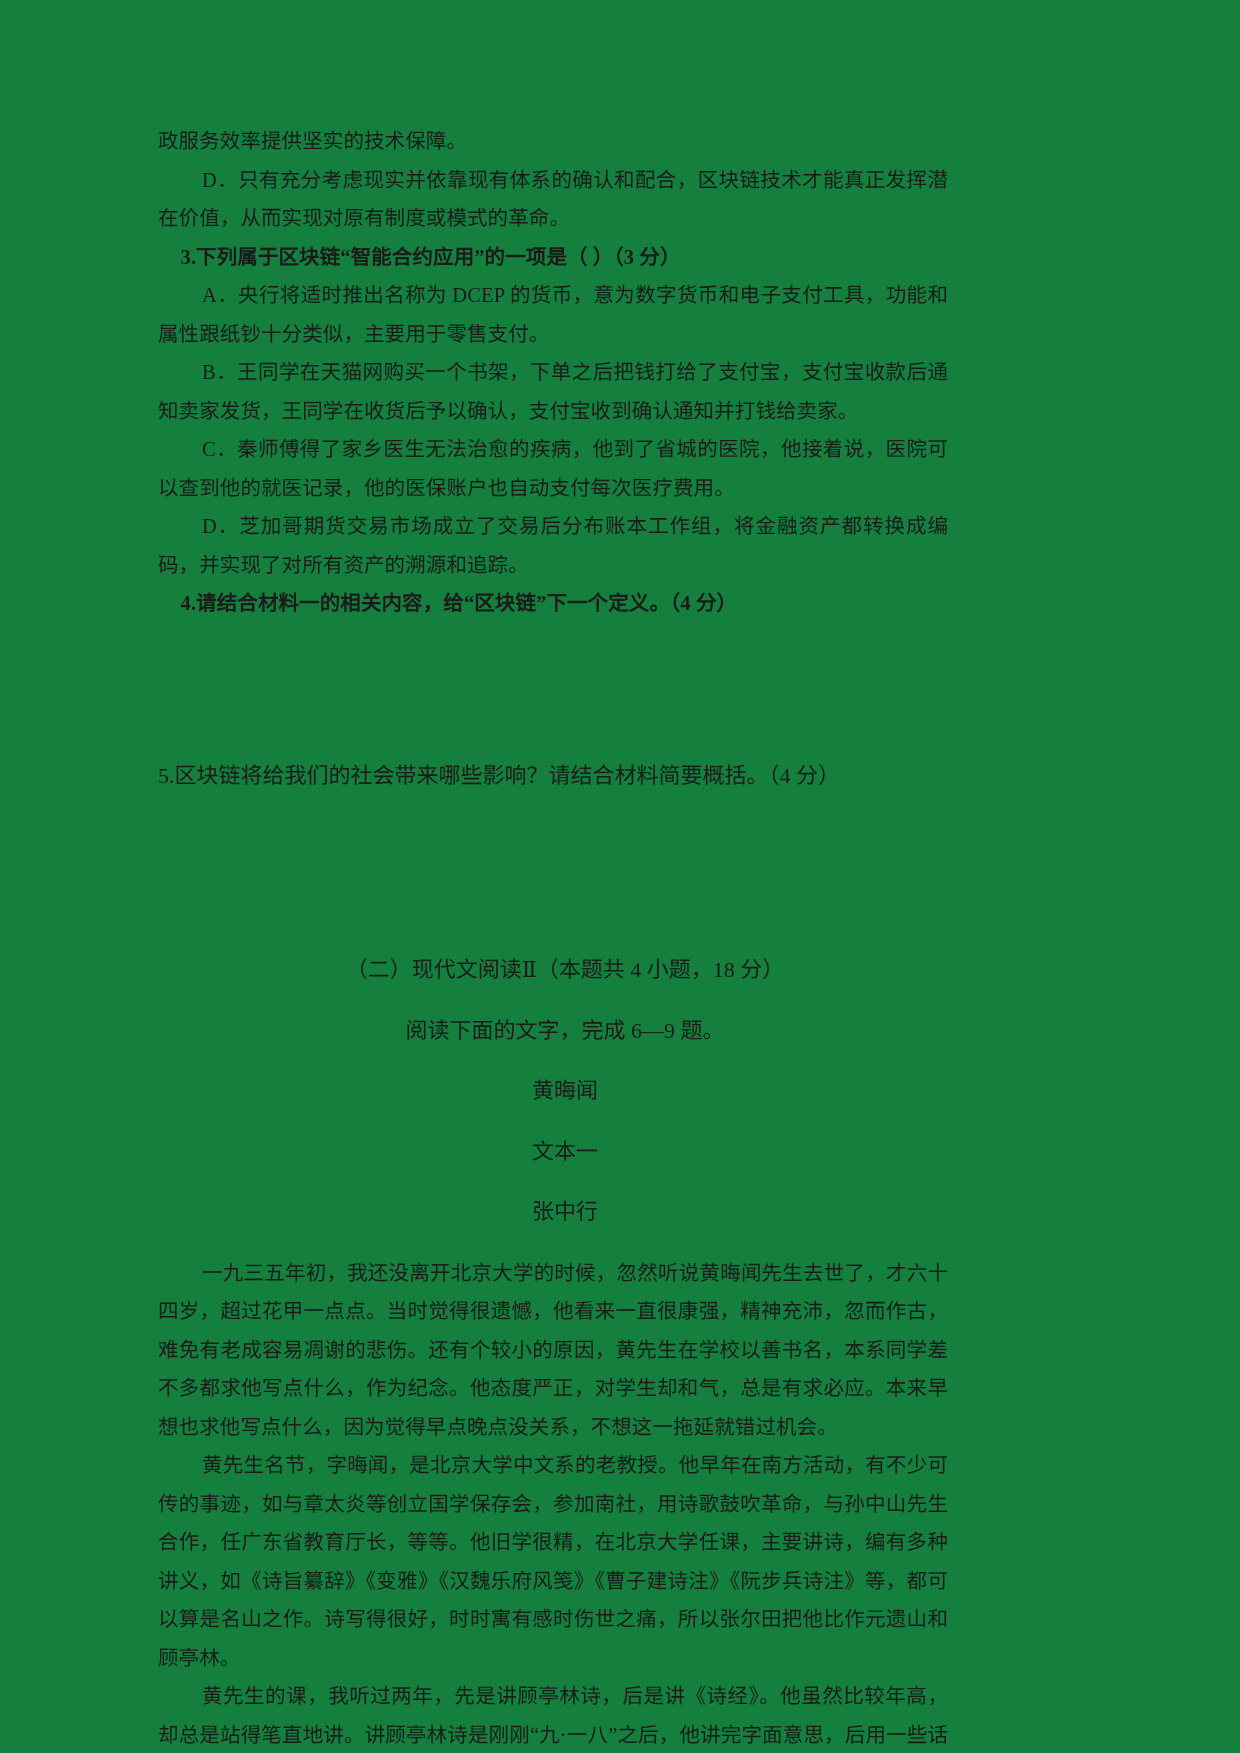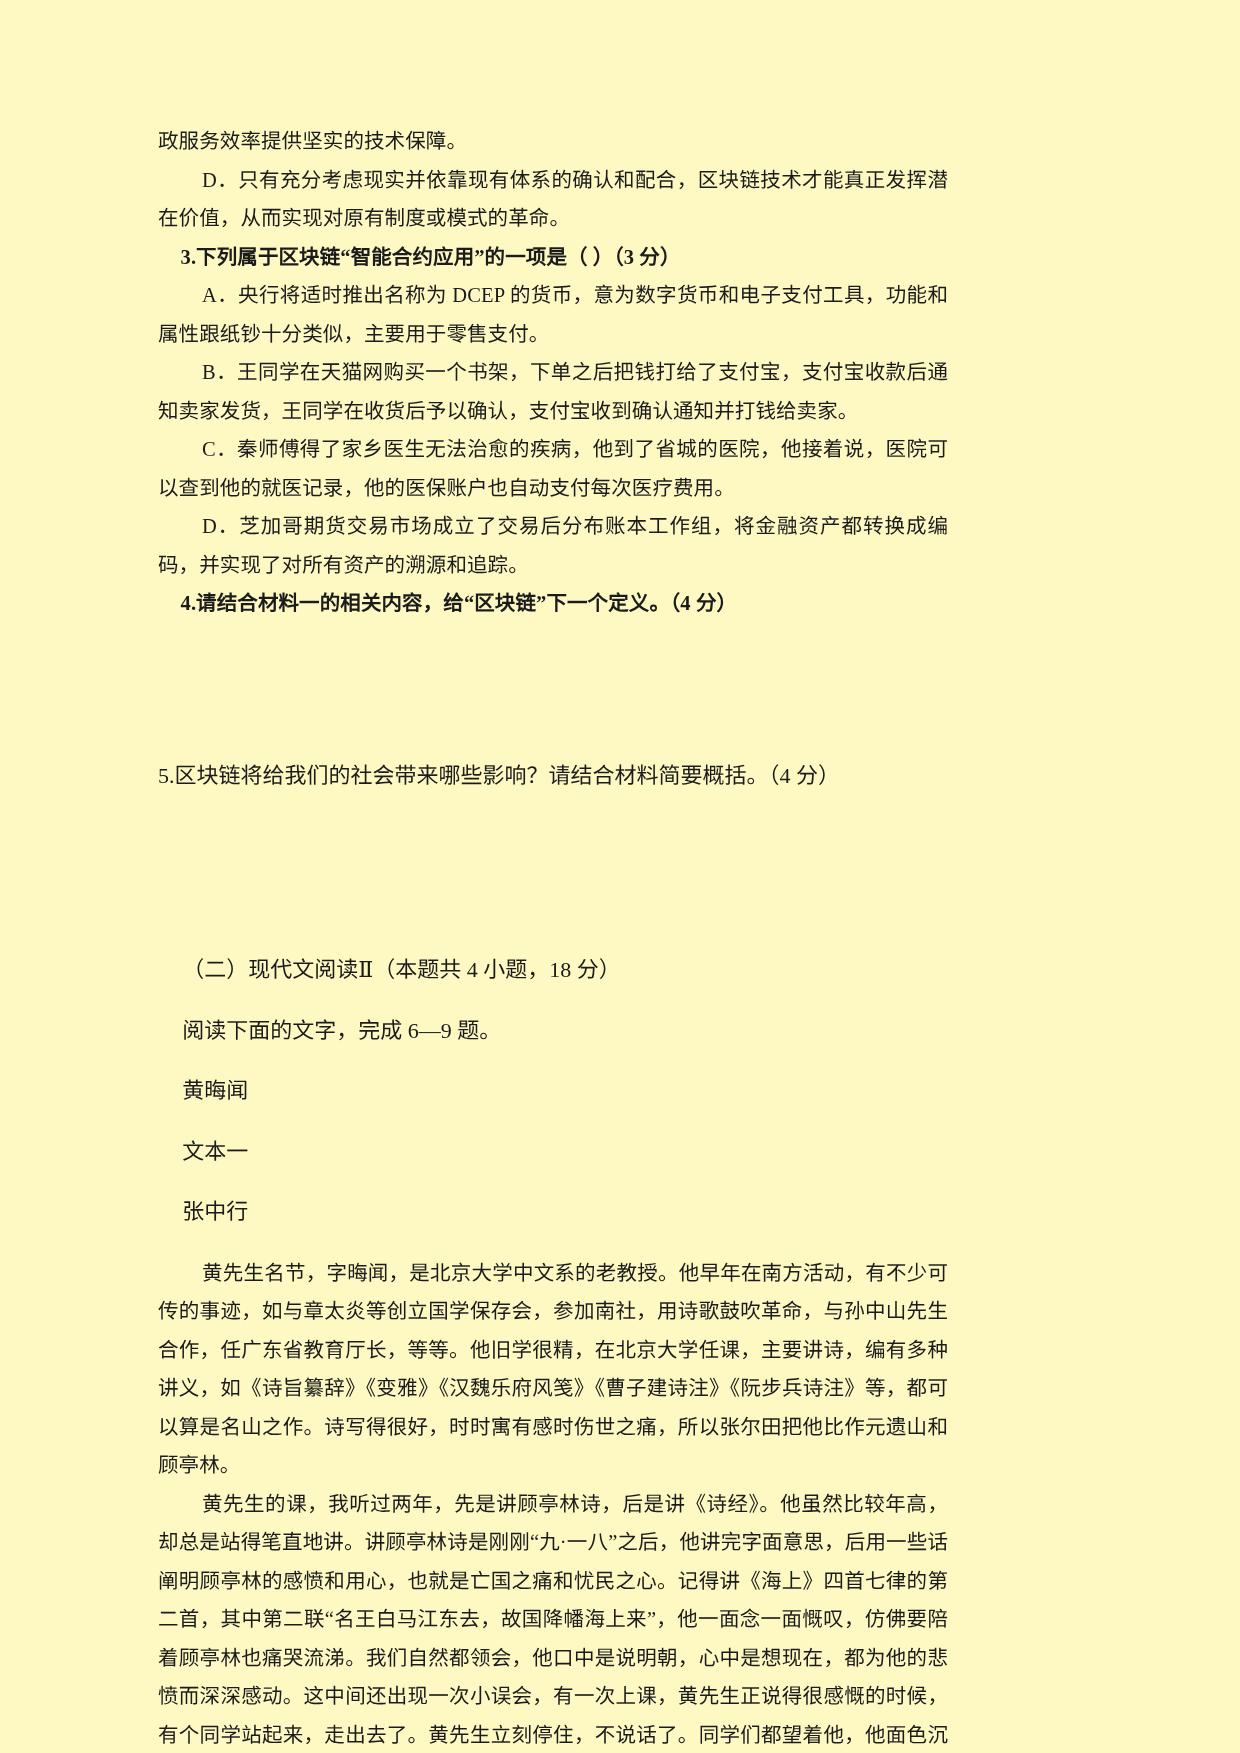--- a/index.html
+++ b/index.html
@@ -10,21 +10,21 @@
   }
   body {
     font-family: "Liberation Serif", "DejaVu Serif", serif;
     color: #1b1b1b;
   }
   .page {
     position: relative;
     width: 1240px;
     height: 1753px;
     margin: 0 auto;
-    background: #fef9c3;
+    background: #15803d;
     overflow: hidden;
     box-sizing: border-box;
   }
   .content {
     position: absolute;
     left: 158px;
     top: 122px;
     width: 790px;
   }
   p.line, p.para, p.blank {
@@ -47,20 +47,21 @@
     font-weight: bold;
   }
   .single {
     font-size: 22px;
     line-height: 38.5px;
     text-align: left;
     white-space: pre-wrap;
   }
   .single.indent-sm {
     padding-left: 1.1em;
+    text-align: center;
   }
   .spacer-lg {
     height: 112px;
   }
 </style>
 </head>
 <body>
 
 <div class="page">
   <div class="content">
@@ -90,19 +91,20 @@
     <p class="single indent-sm">（二）现代文阅读Ⅱ（本题共 4 小题，18 分）</p>
 
     <p class="single indent-sm">阅读下面的文字，完成 6—9 题。</p>
 
     <p class="single indent-sm">黄晦闻</p>
 
     <p class="single indent-sm">文本一</p>
 
     <p class="single indent-sm">张中行</p>
 
+    <p class="para indent">一九三五年初，我还没离开北京大学的时候，忽然听说黄晦闻先生去世了，才六十四岁，超过花甲一点点。当时觉得很遗憾，他看来一直很康强，精神充沛，忽而作古，难免有老成容易凋谢的悲伤。还有个较小的原因，黄先生在学校以善书名，本系同学差不多都求他写点什么，作为纪念。他态度严正，对学生却和气，总是有求必应。本来早想也求他写点什么，因为觉得早点晚点没关系，不想这一拖延就错过机会。</p>
 
     <p class="para indent">黄先生名节，字晦闻，是北京大学中文系的老教授。他早年在南方活动，有不少可传的事迹，如与章太炎等创立国学保存会，参加南社，用诗歌鼓吹革命，与孙中山先生合作，任广东省教育厅长，等等。他旧学很精，在北京大学任课，主要讲诗，编有多种讲义，如《诗旨纂辞》《变雅》《汉魏乐府风笺》《曹子建诗注》《阮步兵诗注》等，都可以算是名山之作。诗写得很好，时时寓有感时伤世之痛，所以张尔田把他比作元遗山和顾亭林。</p>
 
     <p class="para indent">黄先生的课，我听过两年，先是讲顾亭林诗，后是讲《诗经》。他虽然比较年高，却总是站得笔直地讲。讲顾亭林诗是刚刚“九·一八”之后，他讲完字面意思，后用一些话阐明顾亭林的感愤和用心，也就是亡国之痛和忧民之心。记得讲《海上》四首七律的第二首，其中第二联“名王白马江东去，故国降幡海上来”，他一面念一面慨叹，仿佛要陪着顾亭林也痛哭流涕。我们自然都领会，他口中是说明朝，心中是想现在，都为他的悲愤而深深感动。这中间还出现一次小误会，有一次上课，黄先生正说得很感慨的时候，有个同学站起来，走出去了。黄先生立刻停住，不说话了。同学们都望着他，他面色沉郁，沉默了一会，他说，同学会这样，使他很痛心。接着问同学：“你们知道我为什么讲顾亭林诗吗？”没人答话。他接着说，是看到国家危在旦夕，借讲顾亭林，激发同学们的忧国忧民之心，“不想竟有人</p>
 
   </div>
 </div>
 
 </body></html>

